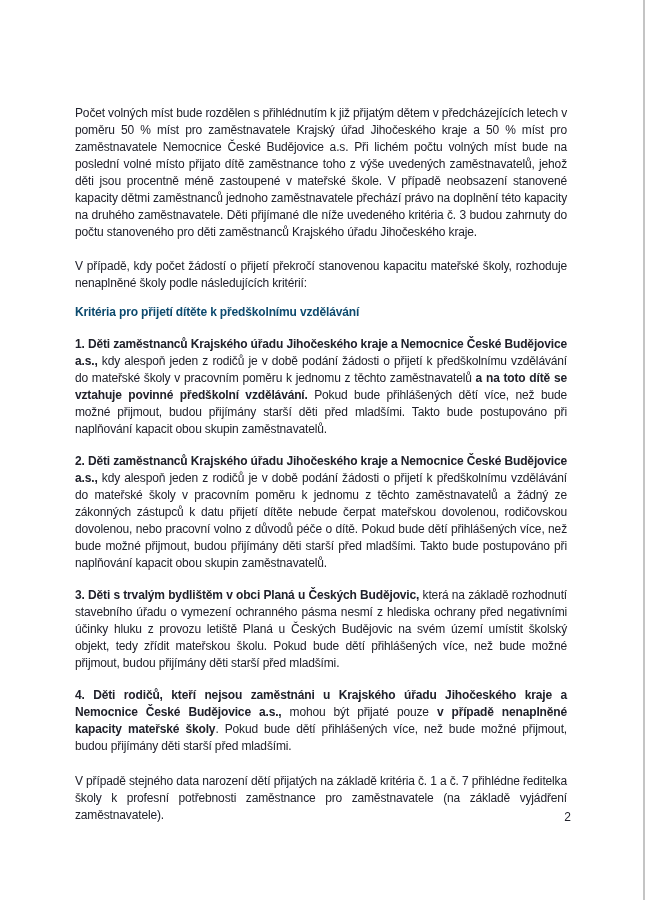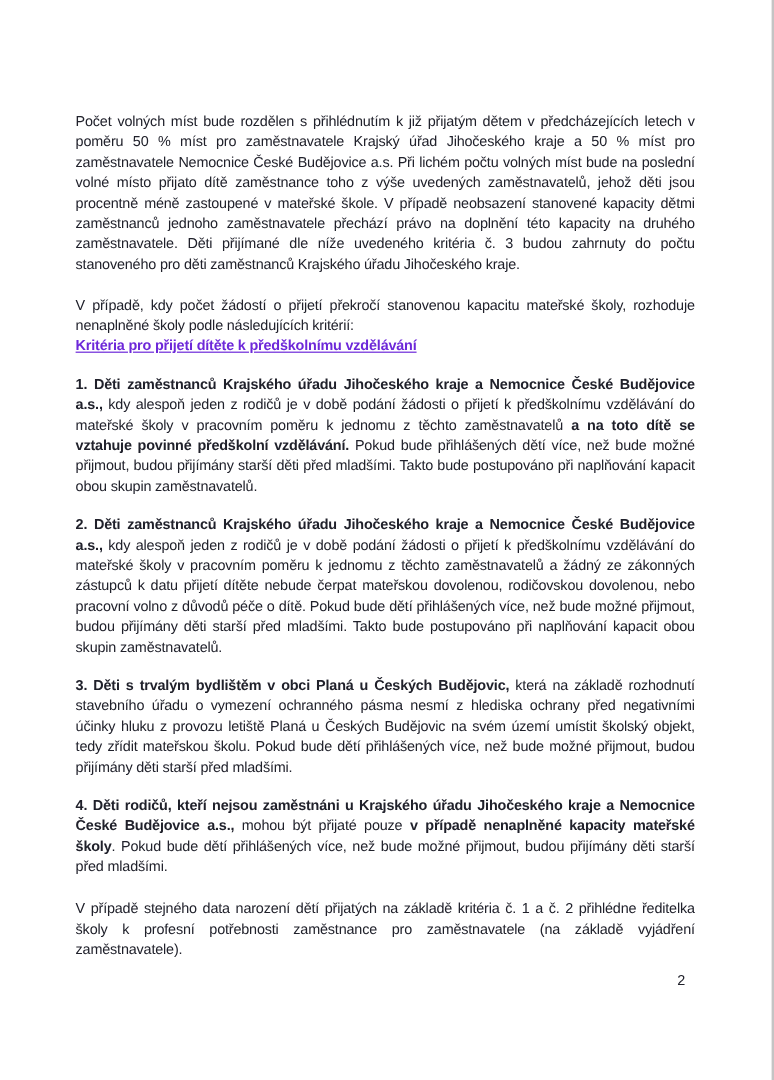--- a/index.html
+++ b/index.html
@@ -26,36 +26,35 @@
   }
   .content {
     position: absolute;
     left: 63px;
     top: 0;
     width: 516px;
     padding-top: 93px;
     box-sizing: content-box;
   }
   .content p {
-    margin: 0;
+    margin: 12px;
     font-size: 12px;
     line-height: 17px;
     text-align: justify;
     letter-spacing: -0.15px;
   }
   .para-gap {
     margin-top: 17px !important;
   }
   .doc-heading {
     margin: 46px 0 0 0;
     font-size: 14.5px;
     line-height: 19px;
     font-weight: 700;
-    text-decoration: underline;
-    color: #6d28d9;
+    color: #0c4a6e;
     letter-spacing: -0.1px;
   }
   .criterion {
     margin-top: 15px !important;
   }
   .closing {
     margin-top: 18px !important;
   }
   .page-number {
     position: absolute;
@@ -79,20 +78,20 @@
     <p class="doc-heading">Kritéria pro přijetí dítěte k předškolnímu vzdělávání</p>
 
     <p class="criterion"><span style="font-weight: 700;">1. Děti zaměstnanců Krajského úřadu Jihočeského kraje a Nemocnice České Budějovice a.s., </span><span>kdy alespoň jeden z rodičů je v době podání žádosti o přijetí k předškolnímu vzdělávání do mateřské školy v pracovním poměru k jednomu z těchto zaměstnavatelů </span><span style="font-weight: 700;">a na toto dítě se vztahuje povinné předškolní vzdělávání.</span><span> Pokud bude přihlášených dětí více, než bude možné přijmout, budou přijímány starší děti před mladšími. Takto bude postupováno při naplňování kapacit obou skupin zaměstnavatelů.</span></p>
 
     <p class="criterion"><span style="font-weight: 700;">2. Děti zaměstnanců Krajského úřadu Jihočeského kraje a Nemocnice České Budějovice a.s., </span><span>kdy alespoň jeden z rodičů je v době podání žádosti o přijetí k předškolnímu vzdělávání do mateřské školy v pracovním poměru k jednomu z těchto zaměstnavatelů a žádný ze zákonných zástupců k datu přijetí dítěte nebude čerpat mateřskou dovolenou, rodičovskou dovolenou, nebo pracovní volno z důvodů péče o dítě. Pokud bude dětí přihlášených více, než bude možné přijmout, budou přijímány děti starší před mladšími. Takto bude postupováno při naplňování kapacit obou skupin zaměstnavatelů.</span></p>
 
     <p class="criterion"><span style="font-weight: 700;">3. Děti s trvalým bydlištěm v obci Planá u Českých Budějovic, </span><span>která na základě rozhodnutí stavebního úřadu o vymezení ochranného pásma nesmí z hlediska ochrany před negativními účinky hluku z provozu letiště Planá u Českých Budějovic na svém území umístit školský objekt, tedy zřídit mateřskou školu. Pokud bude dětí přihlášených více, než bude možné přijmout, budou přijímány děti starší před mladšími.</span></p>
 
     <p class="criterion"><span style="font-weight: 700;">4. Děti rodičů, kteří nejsou zaměstnáni u Krajského úřadu Jihočeského kraje a Nemocnice České Budějovice a.s., </span><span>mohou být přijaté pouze </span><span style="font-weight: 700;">v případě nenaplněné kapacity mateřské školy</span><span>. Pokud bude dětí přihlášených více, než bude možné přijmout, budou přijímány děti starší před mladšími.</span></p>
 
-    <p class="closing">V případě stejného data narození dětí přijatých na základě kritéria č. 1 a č. 2 přihlédne ředitelka školy k profesní potřebnosti zaměstnance pro zaměstnavatele (na základě vyjádření zaměstnavatele).</p>
+    <p class="closing">V případě stejného data narození dětí přijatých na základě kritéria č. 1 a č. 7 přihlédne ředitelka školy k profesní potřebnosti zaměstnance pro zaměstnavatele (na základě vyjádření zaměstnavatele).</p>
 
   </div>
 
   <div class="page-number">2</div>
 
   <div class="edge-line"></div>
 </div>
 
 </body></html>

